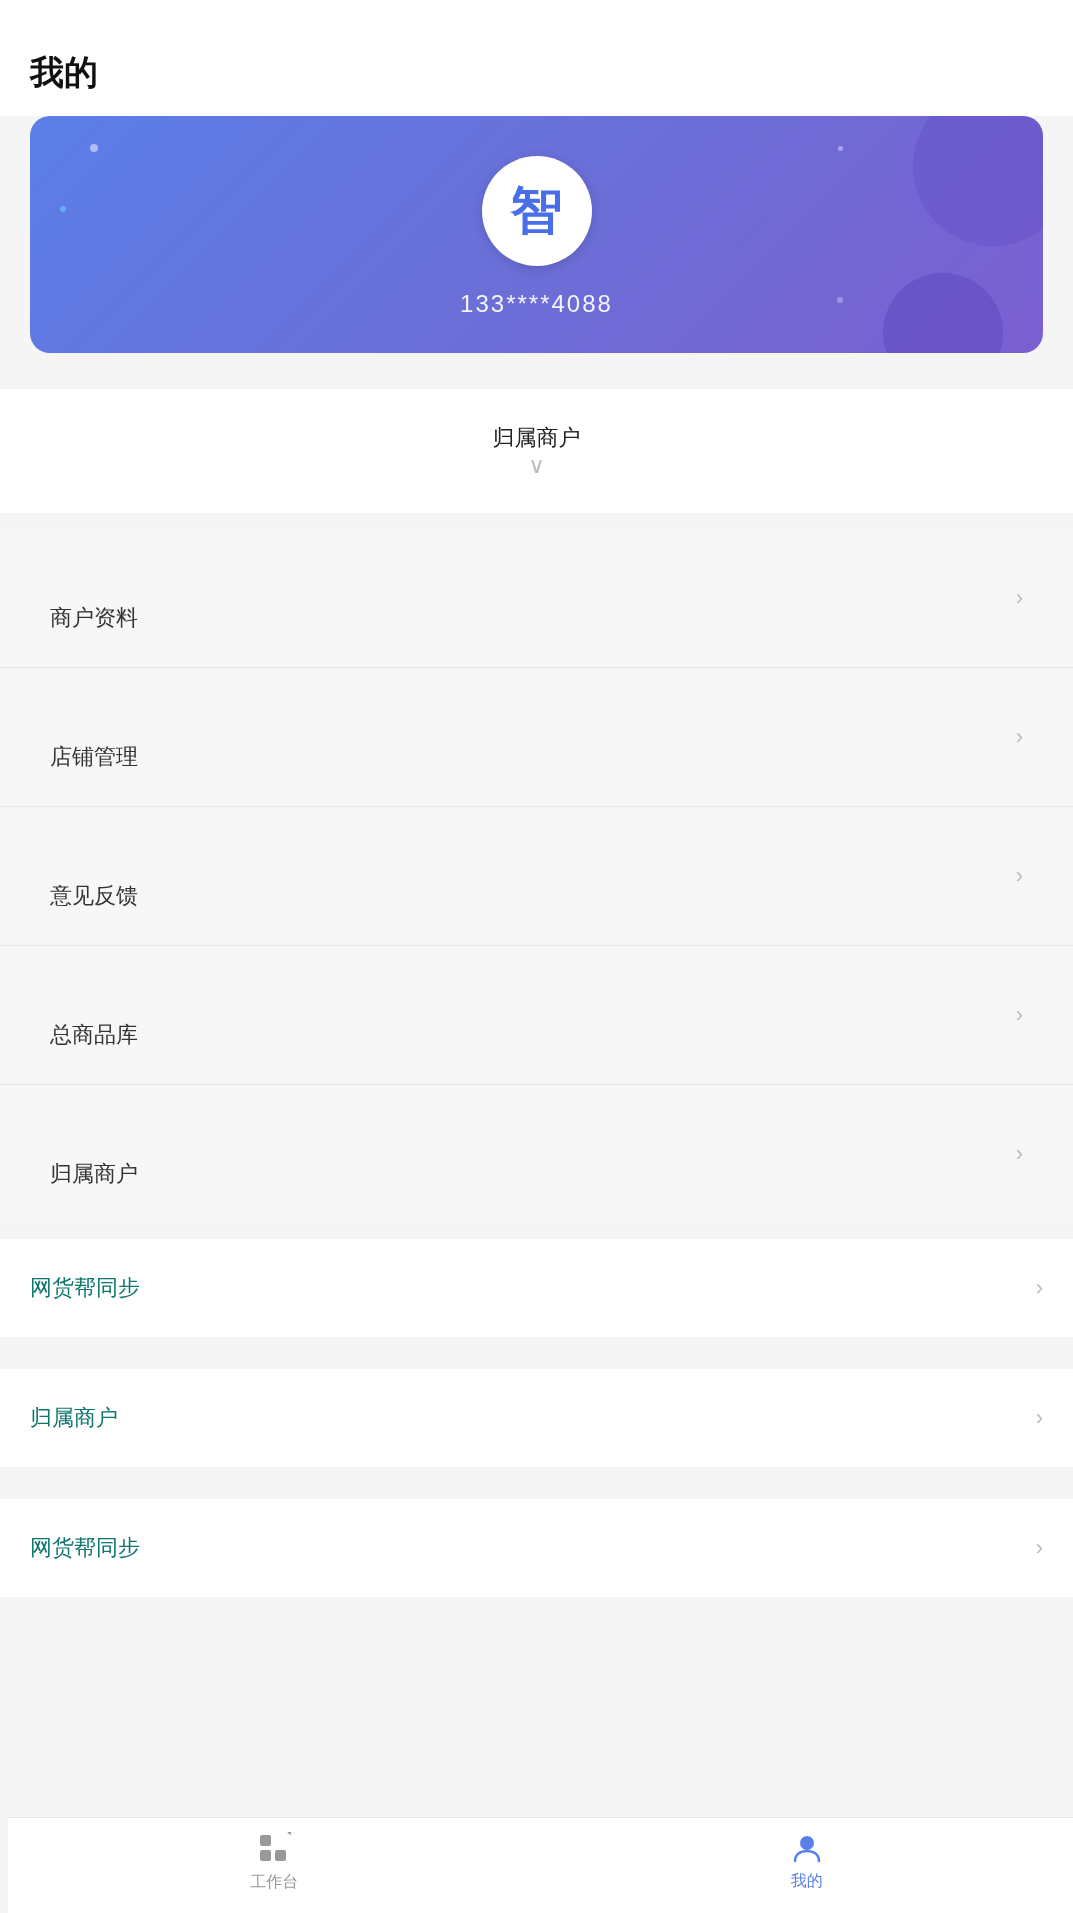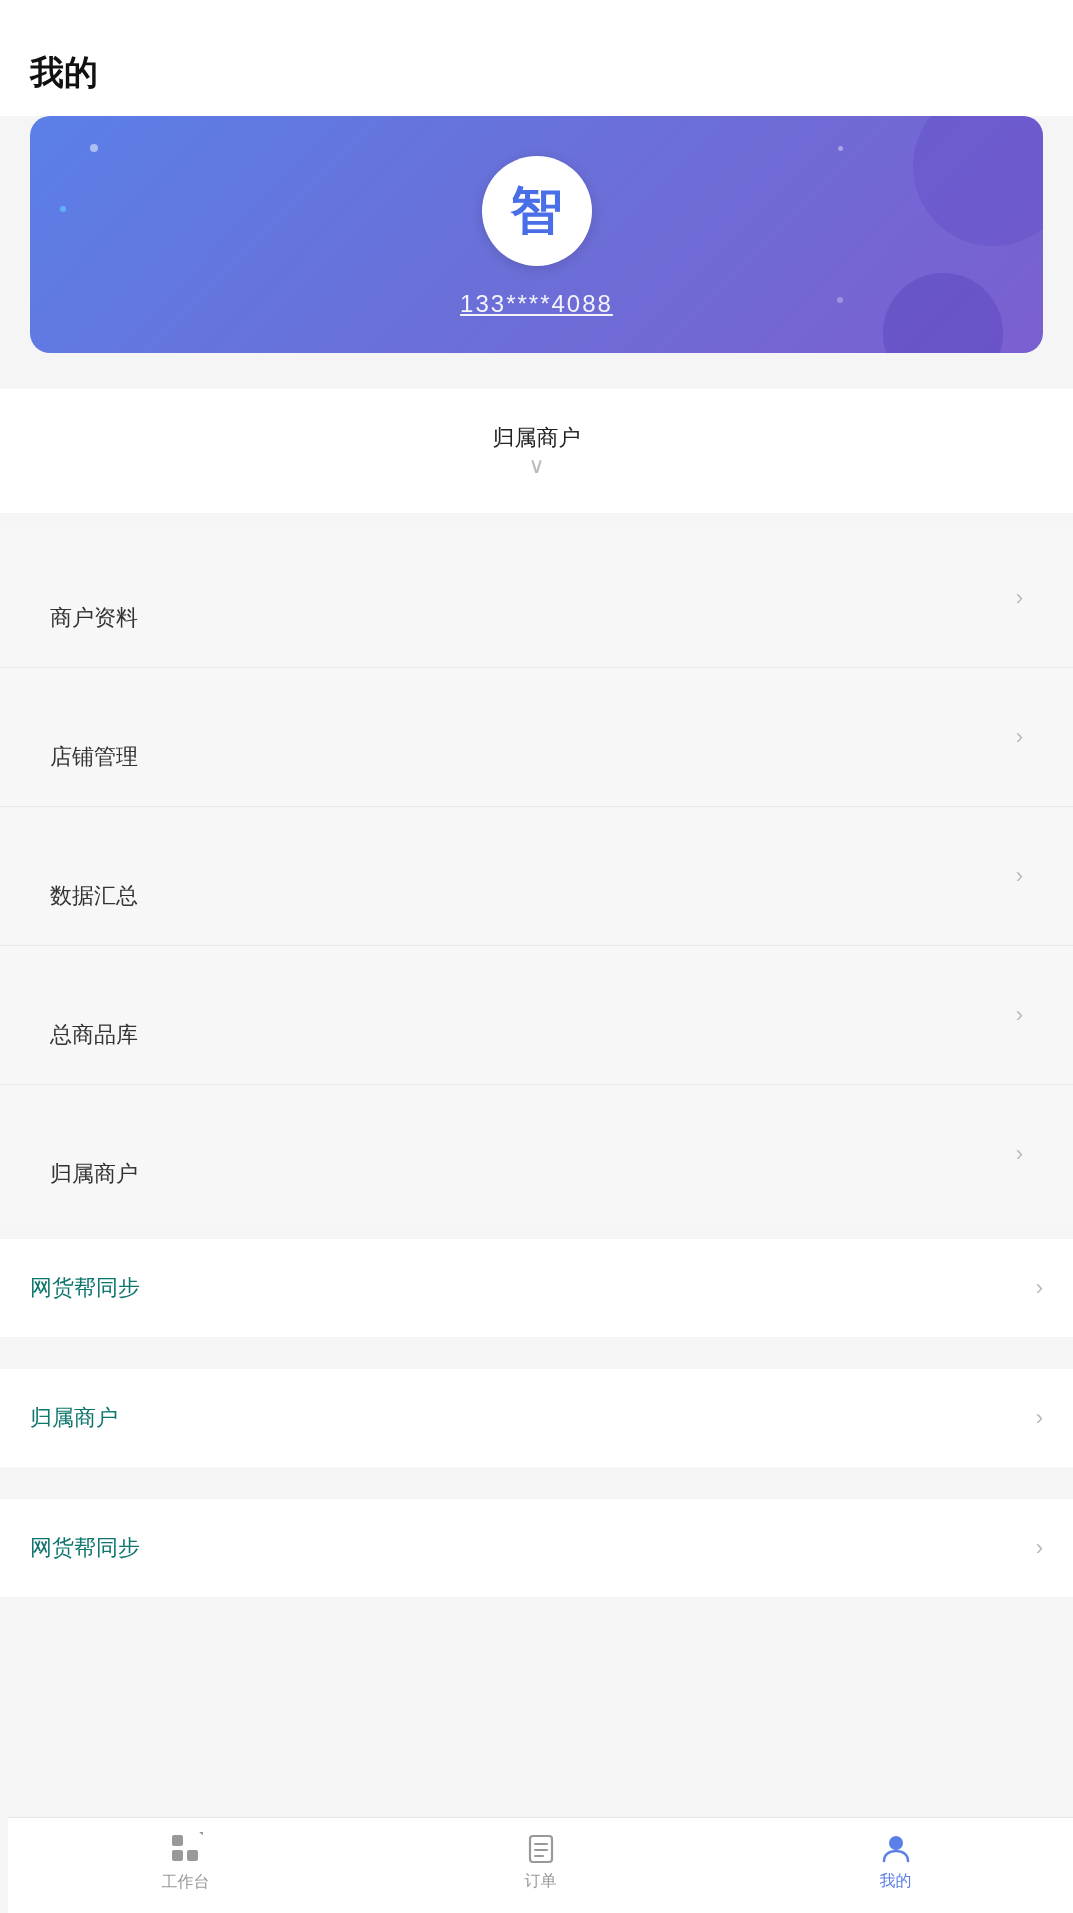--- a/index.html
+++ b/index.html
@@ -111,21 +111,20 @@
       line-height: 1;
       font-family: serif;
     }
 
     .phone-number {
       color: rgba(255,255,255,0.92);
       font-size: 24px;
       letter-spacing: 2px;
       position: relative;
       z-index: 1;
-      text-decoration: underline;
     }
 
     
     .section {
       background: #fff;
       margin: 0 0 16px;
     }
 
     
     .section-row {
@@ -268,21 +267,21 @@
   <div class="submenu">
     <div class="submenu-item">
       <span class="submenu-label">商户资料</span>
       <span class="chevron-right">›</span>
     </div>
     <div class="submenu-item">
       <span class="submenu-label">店铺管理</span>
       <span class="chevron-right">›</span>
     </div>
     <div class="submenu-item">
-      <span class="submenu-label">数据汇总</span>
+      <span class="submenu-label">意见反馈</span>
       <span class="chevron-right">›</span>
     </div>
     <div class="submenu-item">
       <span class="submenu-label">总商品库</span>
       <span class="chevron-right">›</span>
     </div>
     <div class="submenu-item">
       <span class="submenu-label">归属商户</span>
       <span class="chevron-right">›</span>
     </div>
@@ -323,31 +322,20 @@
       <svg width="34" height="34" viewBox="0 0 34 34" fill="none" xmlns="http://www.w3.org/2000/svg">
         <rect x="3" y="3" width="11" height="11" rx="2" fill="#999"></rect>
         <rect x="16" y="3" width="11" height="11" rx="2" fill="#999" transform="rotate(45 21.5 8.5)" style="transform-origin: 21.5px 8.5px;"></rect>
         <rect x="3" y="18" width="11" height="11" rx="2" fill="#999"></rect>
         <rect x="18" y="18" width="11" height="11" rx="2" fill="#999"></rect>
       </svg>
     </span>
     <span class="nav-label">工作台</span>
   </div>
 
-  <div class="nav-item">
-    <span class="nav-icon" style="color:#999; display:flex; align-items:center; justify-content:center;">
-      <svg width="32" height="32" viewBox="0 0 32 32" fill="none" xmlns="http://www.w3.org/2000/svg">
-        <rect x="5" y="3" width="22" height="26" rx="3" stroke="#999" stroke-width="2.2" fill="none"></rect>
-        <line x1="10" y1="11" x2="22" y2="11" stroke="#999" stroke-width="2" stroke-linecap="round"></line>
-        <line x1="10" y1="17" x2="22" y2="17" stroke="#999" stroke-width="2" stroke-linecap="round"></line>
-        <line x1="10" y1="23" x2="18" y2="23" stroke="#999" stroke-width="2" stroke-linecap="round"></line>
-      </svg>
-    </span>
-    <span class="nav-label">订单</span>
-  </div>
 
   <div class="nav-item">
     <span class="nav-icon active" style="display:flex; align-items:center; justify-content:center;">
       <svg width="32" height="32" viewBox="0 0 32 32" fill="none" xmlns="http://www.w3.org/2000/svg">
         <circle cx="16" cy="10" r="7" fill="#5b7fe8"></circle>
         <path d="M4 28c0-6.627 5.373-10 12-10s12 3.373 12 10" stroke="#5b7fe8" stroke-width="2.5" fill="none" stroke-linecap="round"></path>
       </svg>
     </span>
     <span class="nav-label active">我的</span>
   </div>

